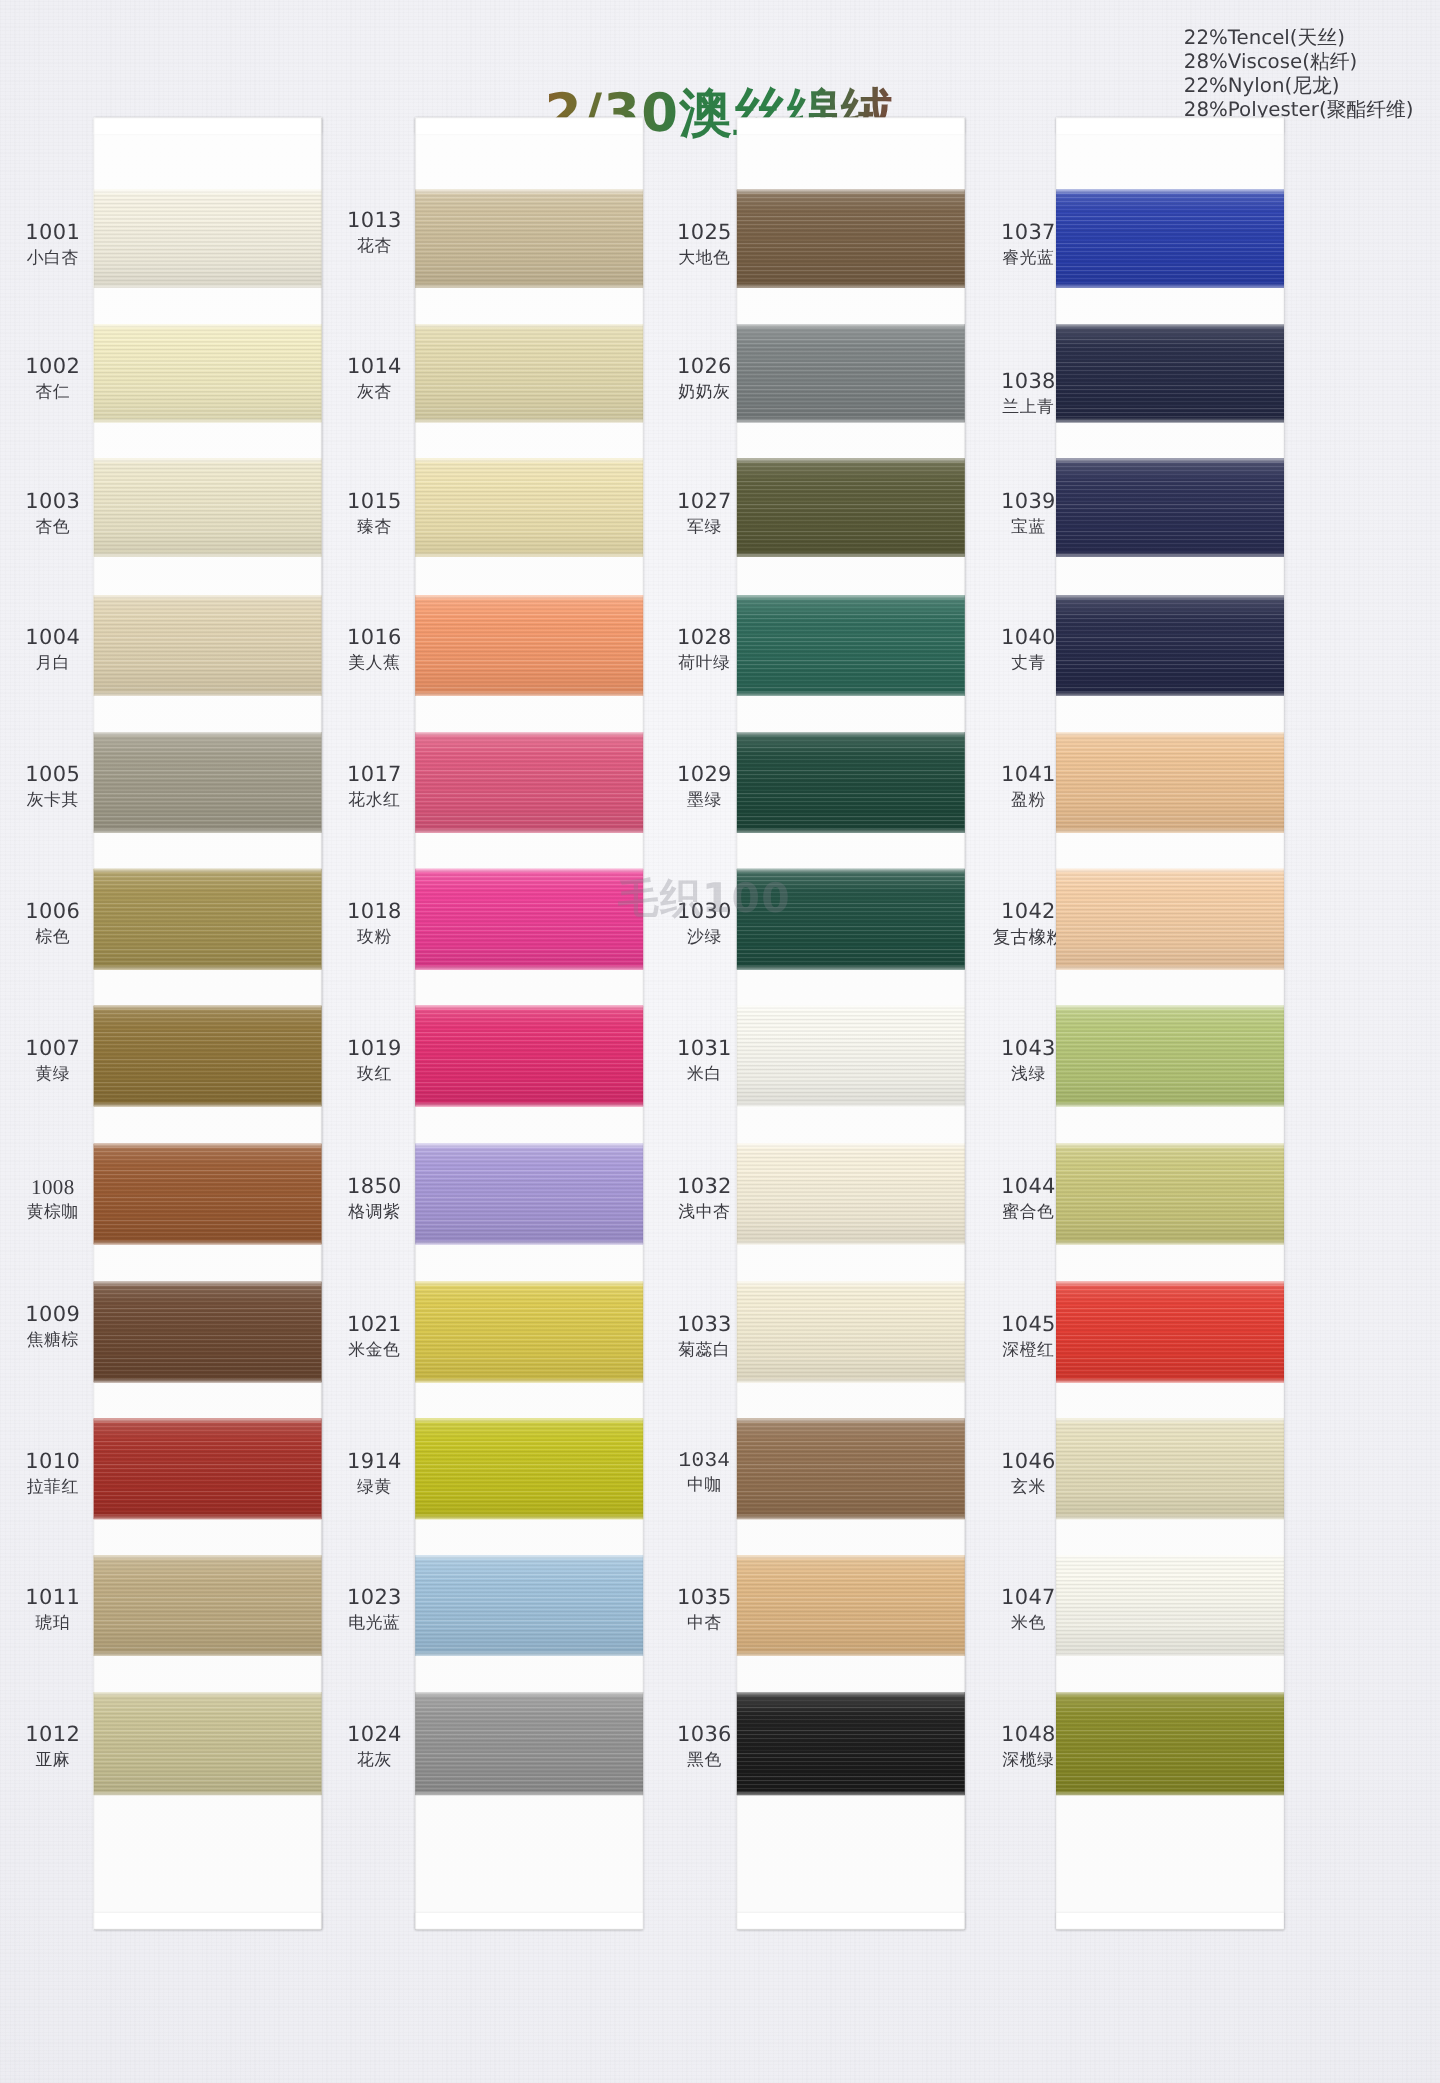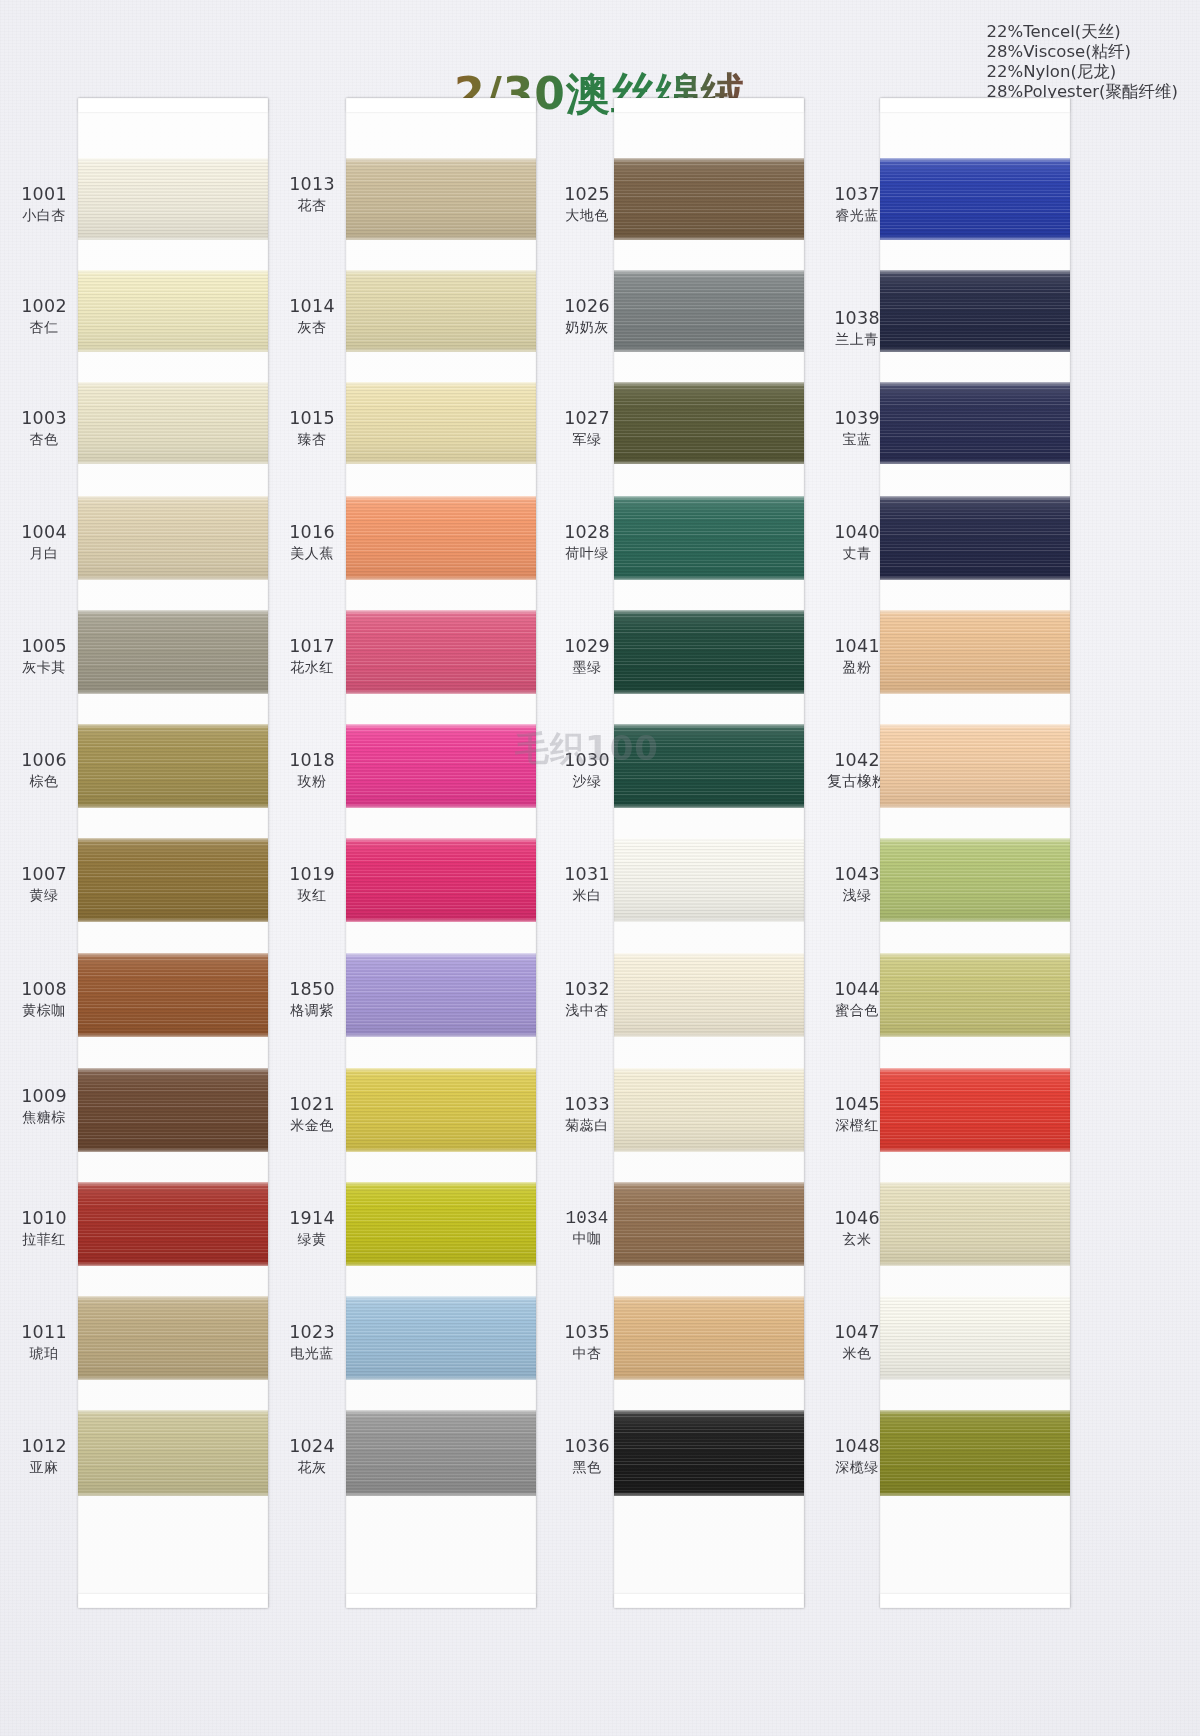--- a/index.html
+++ b/index.html
@@ -172,21 +172,21 @@
               <span class="name">灰卡其</span>
             </div>
             <div class="lab" style="top: 652px;">
               <span class="code">1006</span>
               <span class="name">棕色</span>
             </div>
             <div class="lab" style="top: 766px;">
               <span class="code">1007</span>
               <span class="name">黄绿</span>
             </div>
-            <div class="lab" style="top: 881px;">
+            <div class="lab" style="top: 881px; font-family: Liberation Serif, serif;">
               <span class="code">1008</span>
               <span class="name">黄棕咖</span>
             </div>
             <div class="lab" style="top: 988px;">
               <span class="code">1009</span>
               <span class="name">焦糖棕</span>
             </div>
             <div class="lab" style="top: 1110px;">
               <span class="code">1010</span>
               <span class="name">拉菲红</span>

